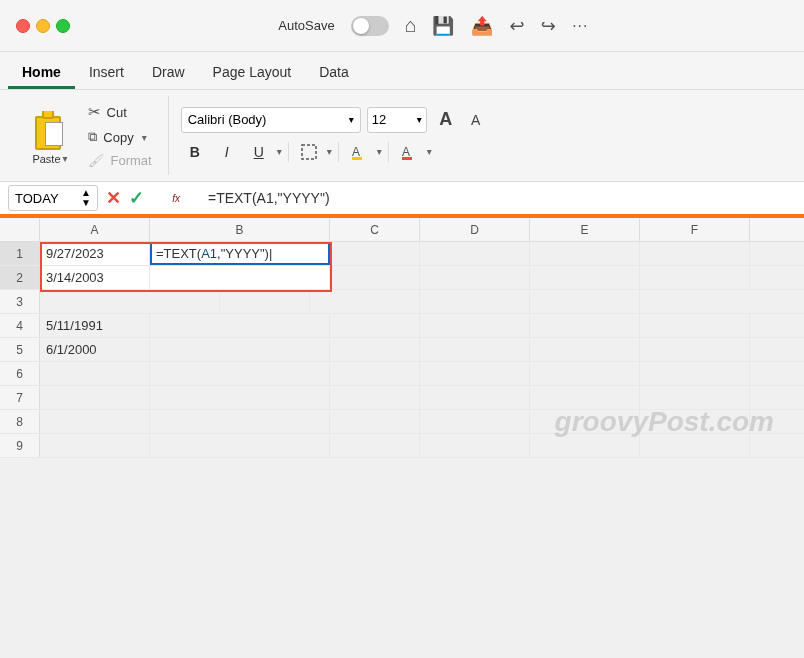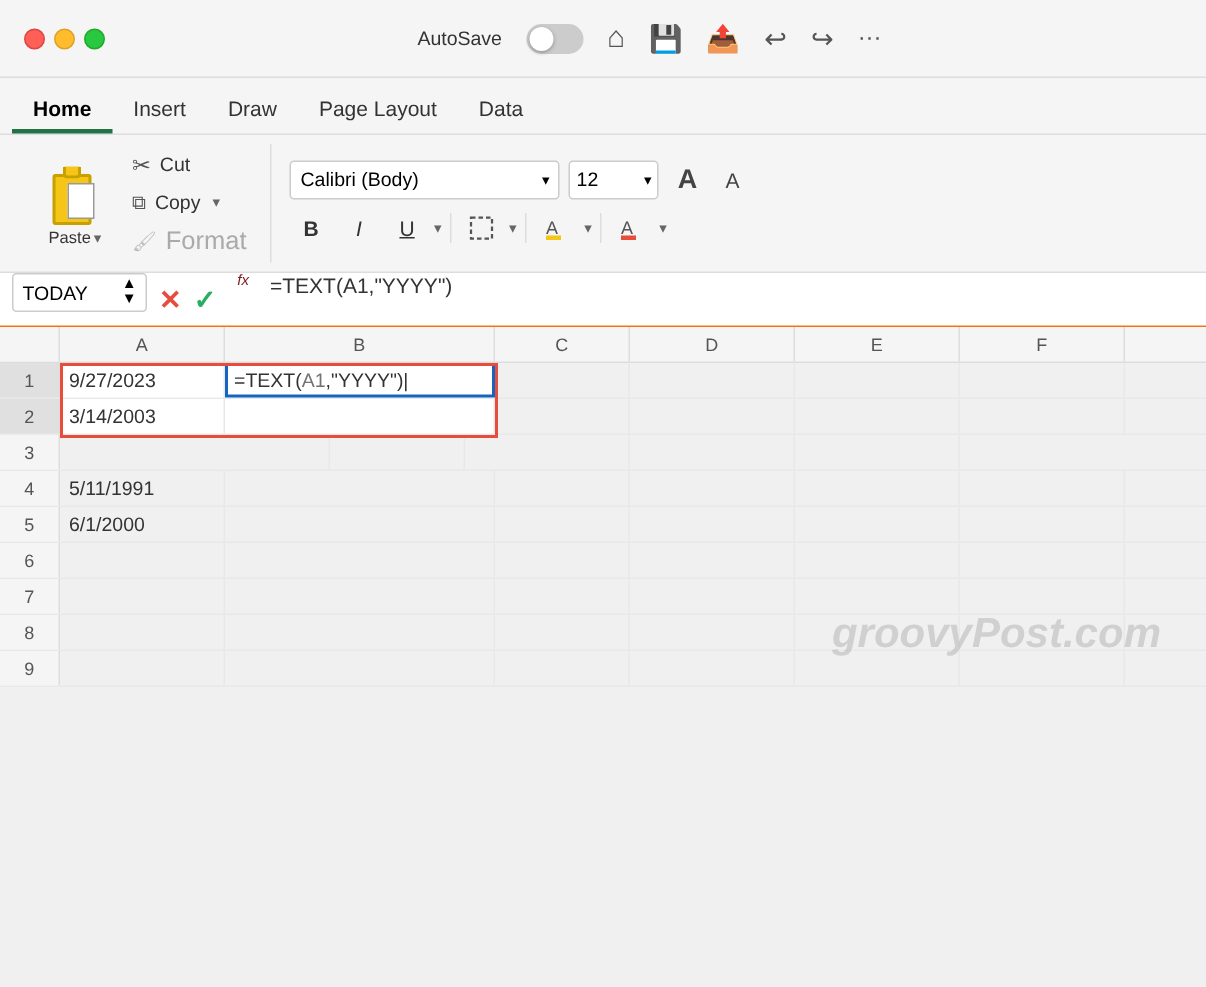--- a/index.html
+++ b/index.html
@@ -156,37 +156,38 @@
     }
     .fmt-btn.bold { font-weight: bold; }
     .fmt-btn.italic { font-style: italic; }
     .fmt-sep { width: 1px; height: 20px; background: #ddd; margin: 0 2px; }
 
     
     .formula-bar {
       background: white;
       height: 36px;
       display: flex;
-      border-bottom: 1px solid #f97316;
+      align-items: center;
+      border-bottom: 4px solid #f97316;
       padding: 0 8px;
       gap: 8px;
     }
     .name-box {
       width: 90px; height: 26px;
       border: 1px solid #ccc;
       border-radius: 3px;
       display: flex; align-items: center; justify-content: space-between;
       padding: 0 6px;
       font-size: 13px;
       cursor: pointer;
     }
     .formula-controls { display: flex; gap: 8px; align-items: center; }
     .cancel-btn { color: #e74c3c; font-size: 18px; cursor: pointer; font-weight: bold; }
     .confirm-btn { color: #27ae60; font-size: 18px; cursor: pointer; font-weight: bold; }
-    .fx-label { font-size: 10px; color: #7f1d1d; font-style: italic; margin: 0 6px; }
+    .fx-label { font-size: 10px; color: #7f1d1d; font-style: italic; margin: 0 20px; }
     .formula-text { font-size: 14px; color: #333; flex: 1; }
     .col-headers {
       display: flex;
       background: #f5f5f5;
       border-bottom: 1px solid #ddd;
       height: 24px;
     }
     .row-num-header {
       width: 40px; min-width: 40px;
       border-right: 1px solid #ddd;
@@ -245,21 +246,21 @@
       pointer-events: none;
       z-index: 10;
     }
 
     .grid-wrapper {
       position: relative;
       flex: 1;
       overflow: hidden;
     }
 
-    .formula-blue { color: #737373; }
+    .formula-blue { color: #0c4a6e; }
     .formula-black { color: #333; }
 
     .watermark {
       position: absolute;
       bottom: 20px;
       right: 30px;
       font-size: 28px;
       color: rgba(150, 150, 150, 0.35);
       font-style: italic;
       font-weight: bold;
@@ -332,21 +333,21 @@
         <span style="font-size:15px;color:#555;">✂</span>
         <span style="font-size:13px;">Cut</span>
       </div>
       <div class="clipboard-action">
         <span style="font-size:13px;color:#555;">⧉</span>
         <span style="font-size:13px;">Copy</span>
         <span style="font-size:10px;color:#666;margin-left:2px;">▾</span>
       </div>
       <div class="clipboard-action disabled">
         <span style="font-size:13px;color:#bbb;">🖌</span>
-        <span style="font-size:17px;color:#aaa;">Format</span>
+        <span style="font-size:13px;color:#aaa;">Format</span>
       </div>
     </div>
   </div>
 
   <div class="font-group">
     <div class="font-row1">
       <div class="font-select">
         <span style="font-size:13px;">Calibri (Body)</span>
         <span style="font-size:10px;">▾</span>
       </div>

